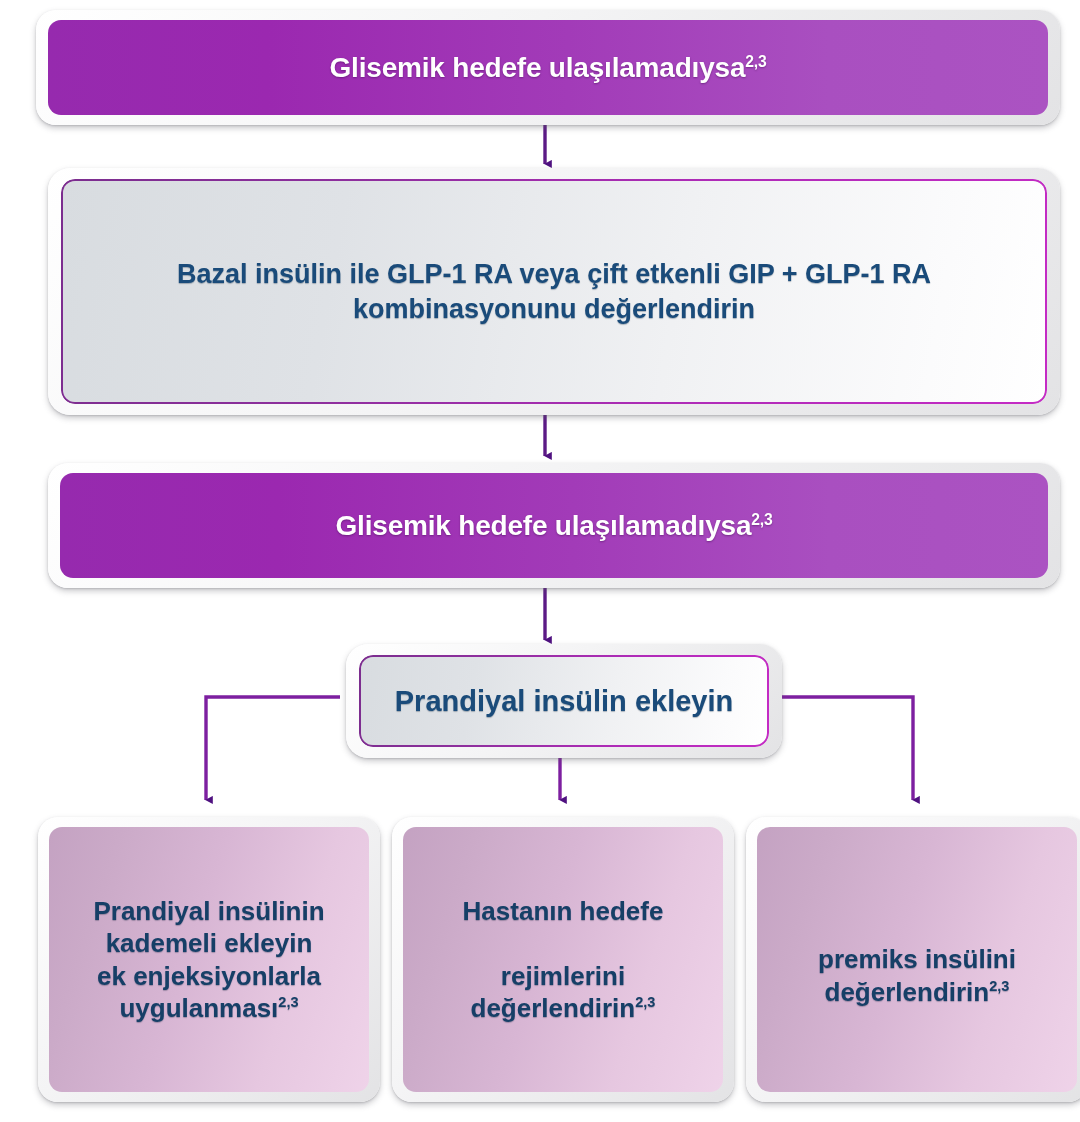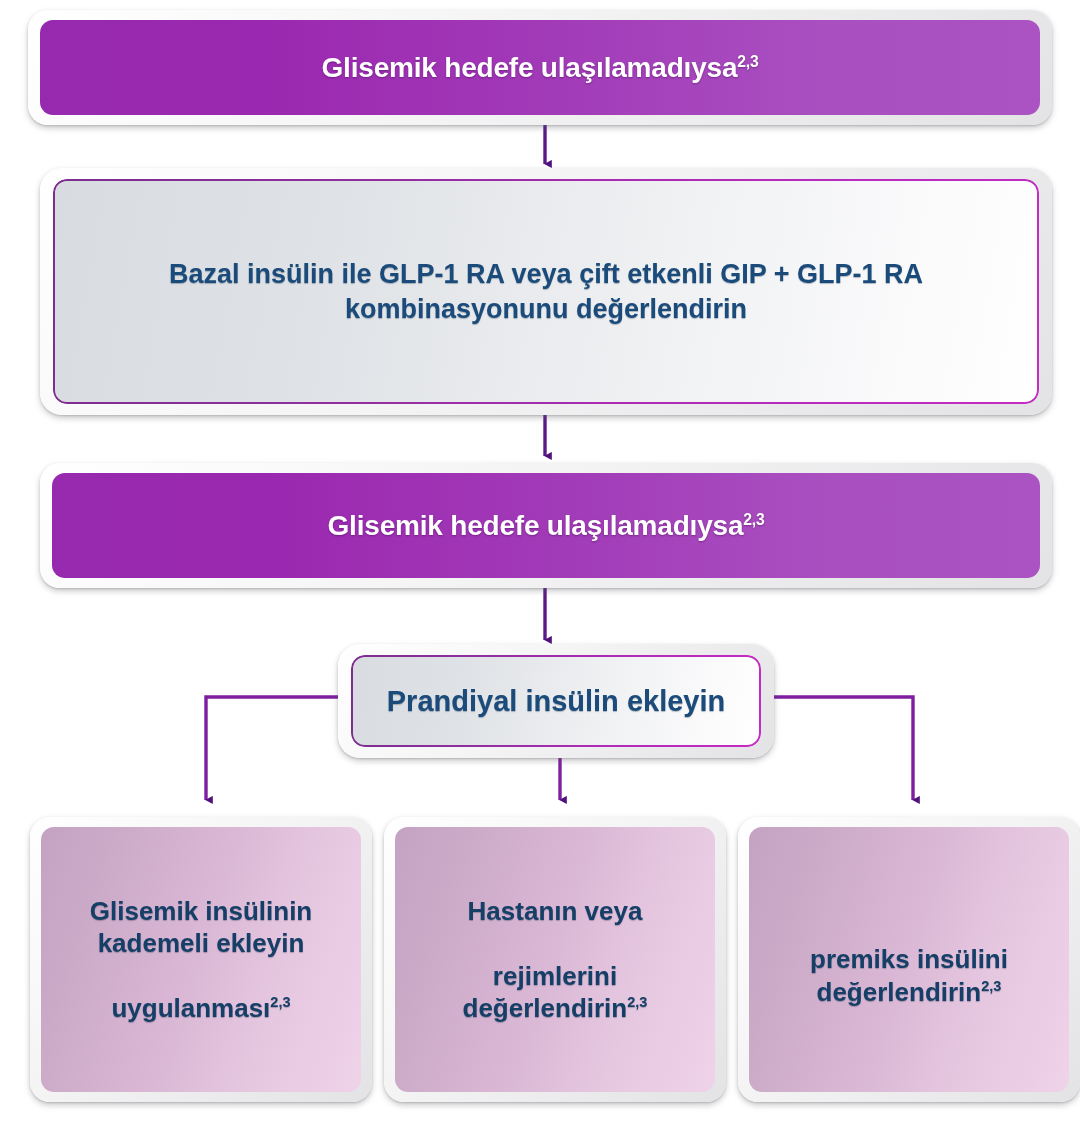--- a/index.html
+++ b/index.html
@@ -22,20 +22,21 @@
 
   
   .node {
     position: absolute;
     box-sizing: border-box;
     border-radius: 22px;
     background: linear-gradient(135deg, #ffffff 0%, #f4f4f5 45%, #e3e3e5 100%);
     box-shadow: 0 3px 6px rgba(90, 90, 100, 0.33),
                 0 1px 2px rgba(90, 90, 100, 0.25);
     padding: 11px 13px;
+    margin-left: 8px;
   }
   .node .inner {
     box-sizing: border-box;
     width: 100%;
     height: 100%;
     border-radius: 14px;
     display: flex;
     align-items: center;
     justify-content: center;
     text-align: center;
@@ -182,32 +183,32 @@
   <div class="node node-outline" style="left:338px; top:644px; width:436px; height:114px;">
     <div class="inner" style="font-size:29px;">
       <span>Prandiyal insülin ekleyin</span>
     </div>
     <div class="outline-border"></div>
   </div>
 
   <div class="node node-pink" style="left:30px; top:817px; width:342px; height:285px;">
     <div class="inner">
       <span>
-        <span>Glisemik insülinin</span><br>
+        <span>Prandiyal insülinin</span><br>
         <span>kademeli ekleyin</span><br>
-        <br>
+        <span>ek enjeksiyonlarla</span><br>
         <span>uygulanması</span><sup>2,3</sup>
       </span>
     </div>
   </div>
 
   <div class="node node-pink" style="left:384px; top:817px; width:342px; height:285px;">
     <div class="inner">
       <span>
-        <span>Hastanın veya</span><br>
+        <span>Hastanın hedefe</span><br>
         <br>
         <span>rejimlerini</span><br>
         <span>değerlendirin</span><sup>2,3</sup>
       </span>
     </div>
   </div>
 
   <div class="node node-pink" style="left:738px; top:817px; width:342px; height:285px;">
     <div class="inner">
       <span>

